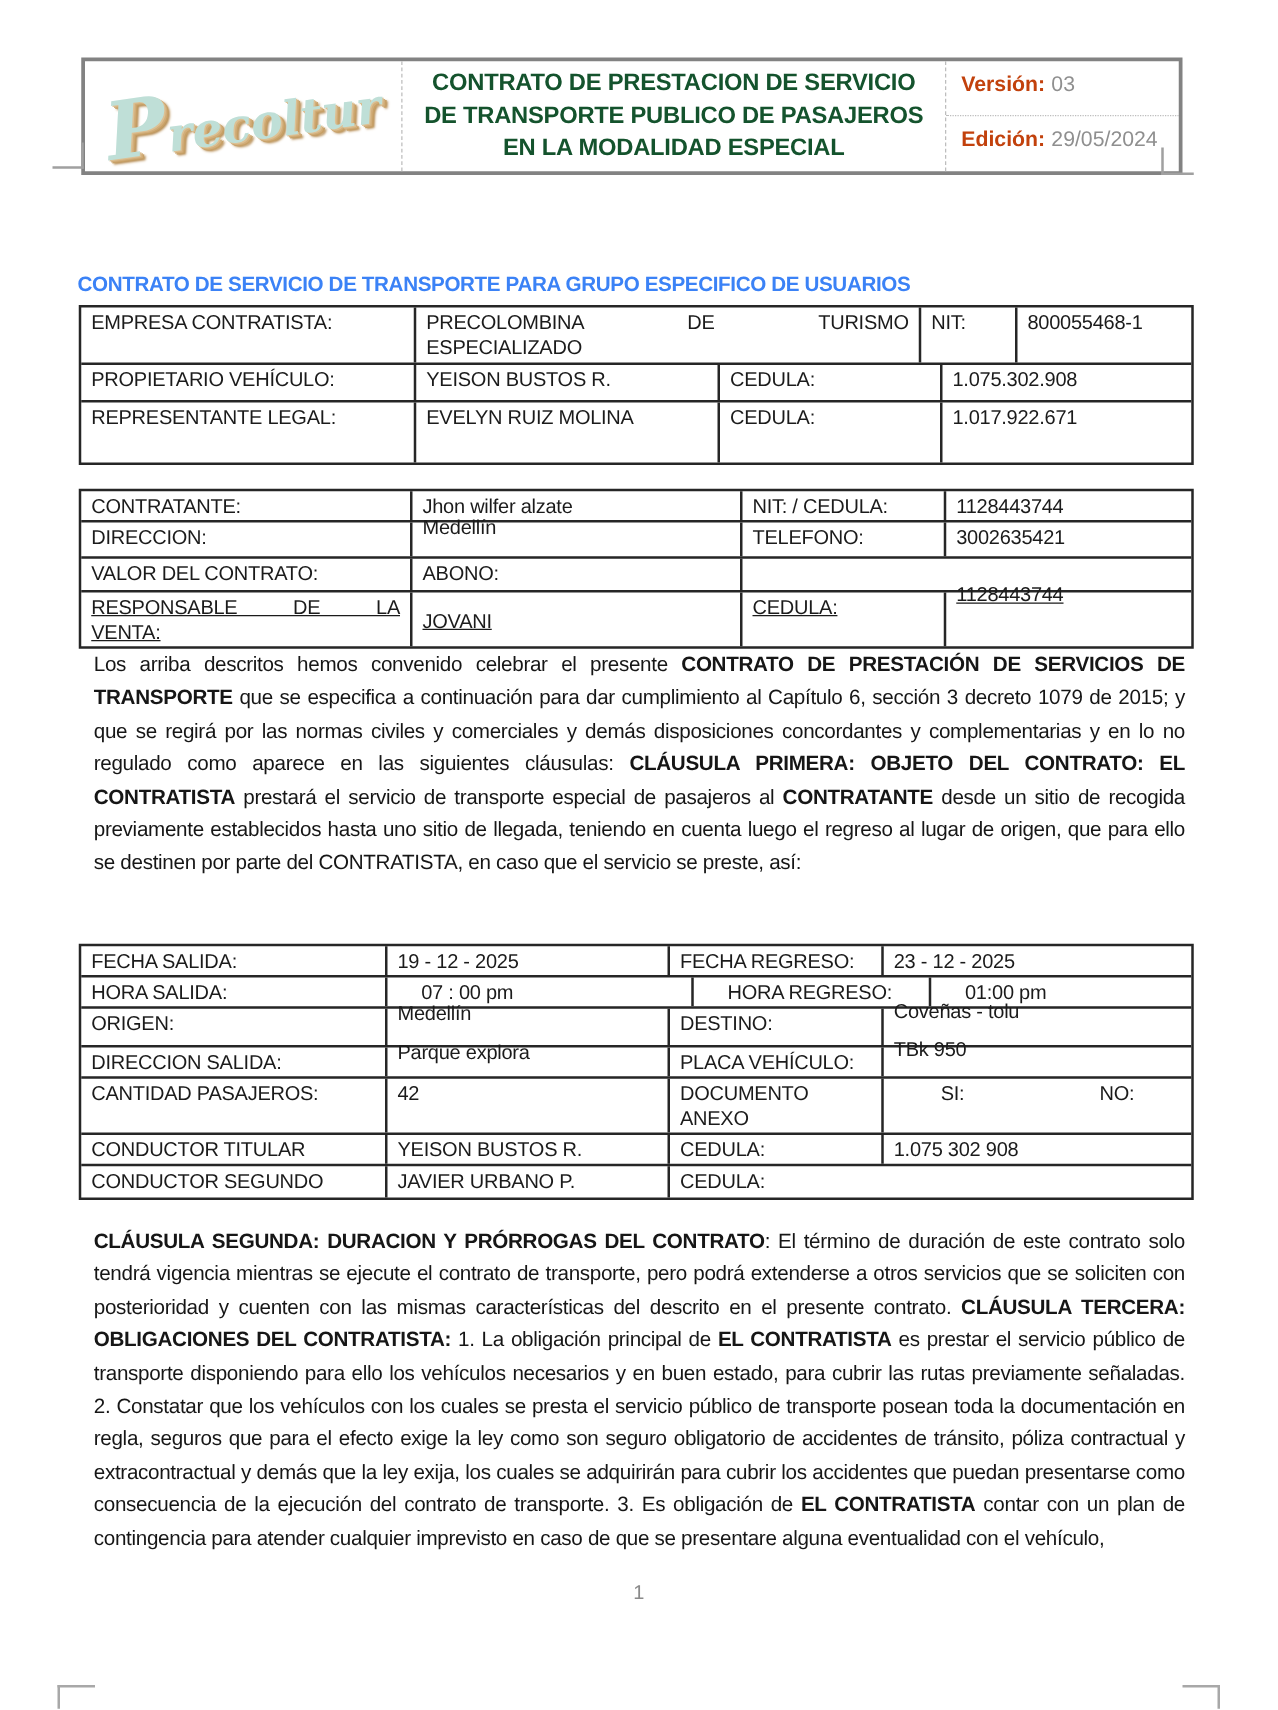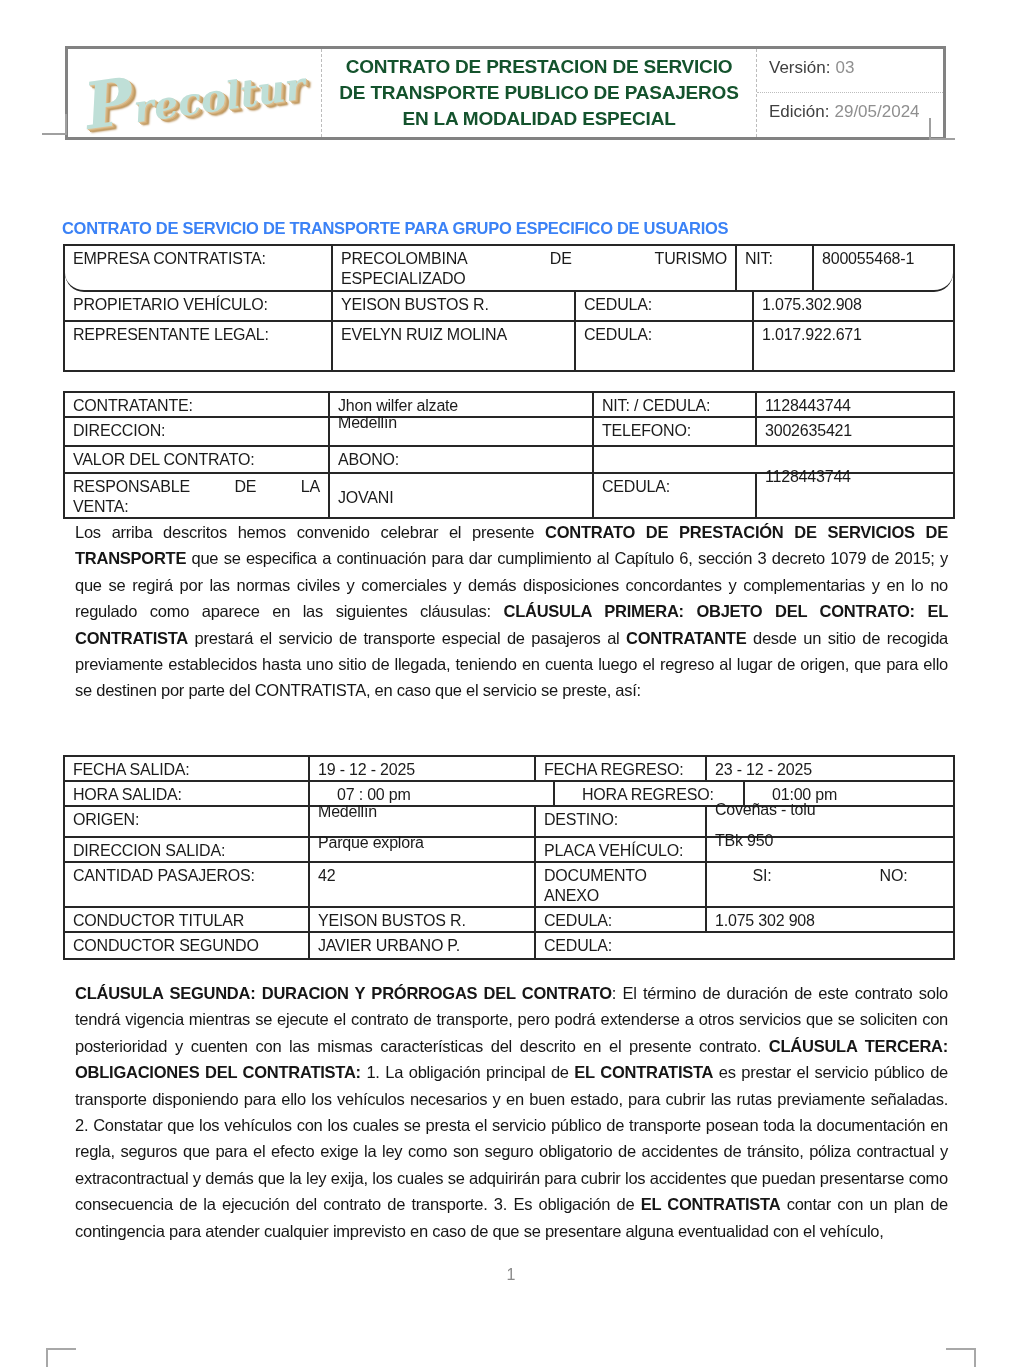--- a/index.html
+++ b/index.html
@@ -23,21 +23,21 @@
   .logo-text::first-letter{font-size:64px;}
   .title-cell{
     border-left:1px dashed #bdbdbd;border-right:1px dashed #bdbdbd;
     display:flex;flex-direction:column;justify-content:center;align-items:center;
     font-weight:bold;font-size:19px;line-height:26px;color:#14532d;
     letter-spacing:-0.2px;text-align:center;
   }
   .version-cell{display:grid;grid-template-rows:1fr 1fr;}
   .v-row{padding:9px 0 0 12px;font-size:17px;}
   .v-row.first{border-bottom:1px dotted #bdbdbd;}
-  .v-label{font-weight:normal;color:#404040;}
+  .v-label{font-weight:bold;color:#c2410c;}
   .v-value{color:#8f8f8f;margin-left:5px;}
   
   .mark{position:absolute;box-sizing:border-box;}
   .mark-hb-left{left:42px;top:114px;width:25px;height:21px;border-bottom:2px solid #a0a0a0;border-right:2px solid #a0a0a0;}
   .mark-hb-right{left:929px;top:118px;width:26px;height:22px;border-left:2px solid #a0a0a0;border-bottom:2px solid #a0a0a0;}
   .mark-pb-left{left:46px;top:1348px;width:30px;height:19px;border-top:2px solid #a8a8a8;border-left:2px solid #a8a8a8;}
   .mark-pb-right{left:946px;top:1348px;width:30px;height:19px;border-top:2px solid #a8a8a8;border-right:2px solid #a8a8a8;}
   
   .section-heading{
     position:absolute;left:62px;top:219px;width:880px;
@@ -46,26 +46,26 @@
   
   .tbl{
     position:absolute;left:63px;width:892px;border:2px solid #262626;
     box-sizing:border-box;background:#fff;font-size:16px;letter-spacing:-0.2px;
   }
   .trow{display:grid;border-bottom:2px solid #262626;box-sizing:border-box;}
   .trow:last-child{border-bottom:0;}
   .tcell{border-right:2px solid #262626;padding:3px 8px 0 8px;box-sizing:border-box;line-height:20px;overflow:visible;}
   .tcell:last-child{border-right:0;}
   .t1{top:244px;}
-  .t1r1{grid-template-columns:268px 404px 77px 1fr;min-height:46px;border-radius:19px;}
+  .t1r1{grid-template-columns:268px 404px 77px 1fr;min-height:46px;}
   .t1r2{grid-template-columns:268px 243px 178px 1fr;min-height:30px;}
   .t1r3{grid-template-columns:268px 243px 178px 1fr;min-height:48px;}
   .t2{top:391px;}
   .t2r{grid-template-columns:265px 264px 163px 1fr;}
-  .t2-r1{min-height:25px;}.t2-r2{min-height:29px;}.t2-r3{min-height:27px;}.t2-r4{min-height:41px;}
+  .t2-r1{min-height:25px;}.t2-r2{min-height:29px;}.t2-r3{min-height:27px;}.t2-r4{min-height:41px;text-decoration:underline;}
   .t3{top:755px;}
   .t3r{grid-template-columns:245px 226px 171px 1fr;}
   .t3-r1{min-height:23px;}.t3-r2{min-height:24px;gap:19px;}.t3-r3{min-height:31px;}.t3-r4{min-height:24px;}
   .t3-r5{min-height:45px;}.t3-r6{min-height:25px;}.t3-r7{min-height:25px;}
   .just{text-align:justify;text-align-last:justify;}
   .raised{position:relative;top:-10px;}
   .raised-sm{position:relative;top:-8px;}
   .low{padding-top:14px;}
   .narrow{max-width:118px;}
   .sino{display:flex;justify-content:center;}

